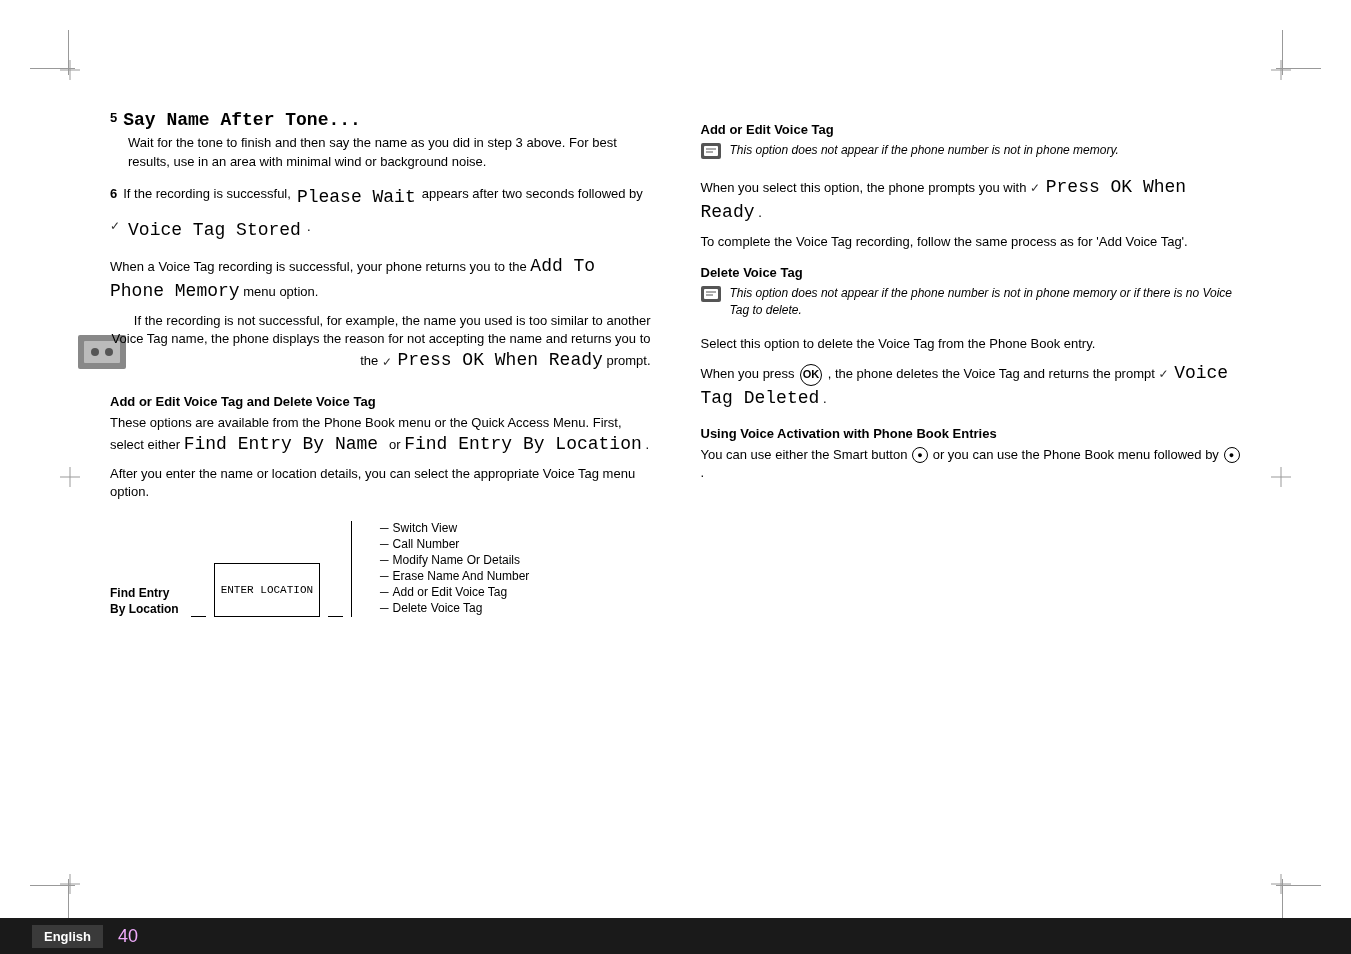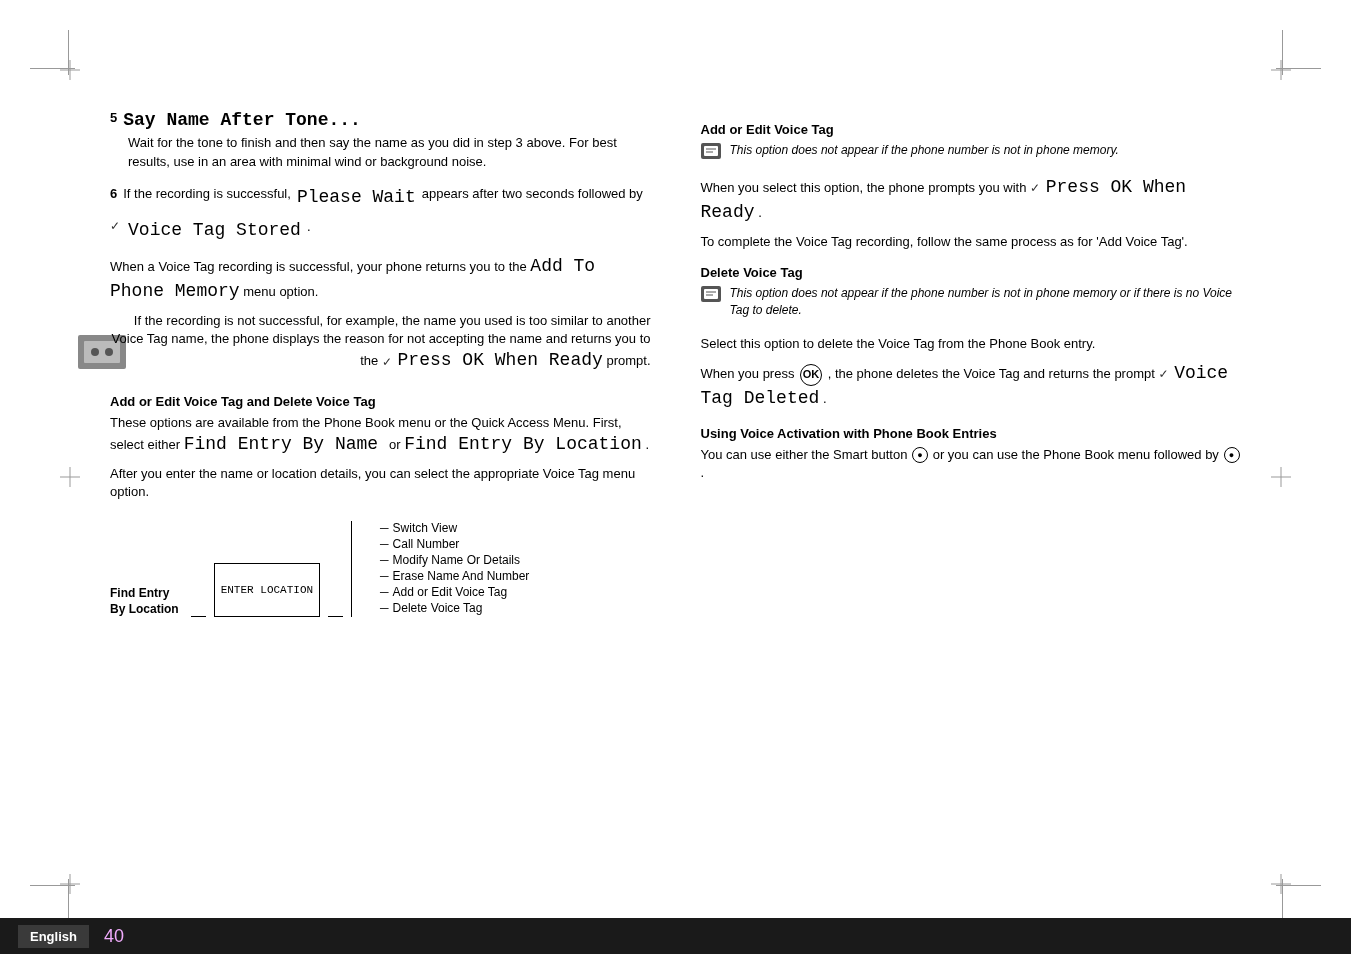--- a/index.html
+++ b/index.html
@@ -111,21 +111,21 @@
     
     .bottom-bar {
       position: absolute;
       bottom: 0;
       left: 0;
       right: 0;
       height: 36px;
       background: #1a1a1a;
       display: flex;
       align-items: center;
-      padding: 0 18px;
+      padding: 0 32px;
     }
 
     .bottom-bar-english {
       color: #fff;
       font-size: 13px;
       font-weight: bold;
       background: #3a3a3a;
       padding: 4px 12px;
       margin-right: 15px;
     }

